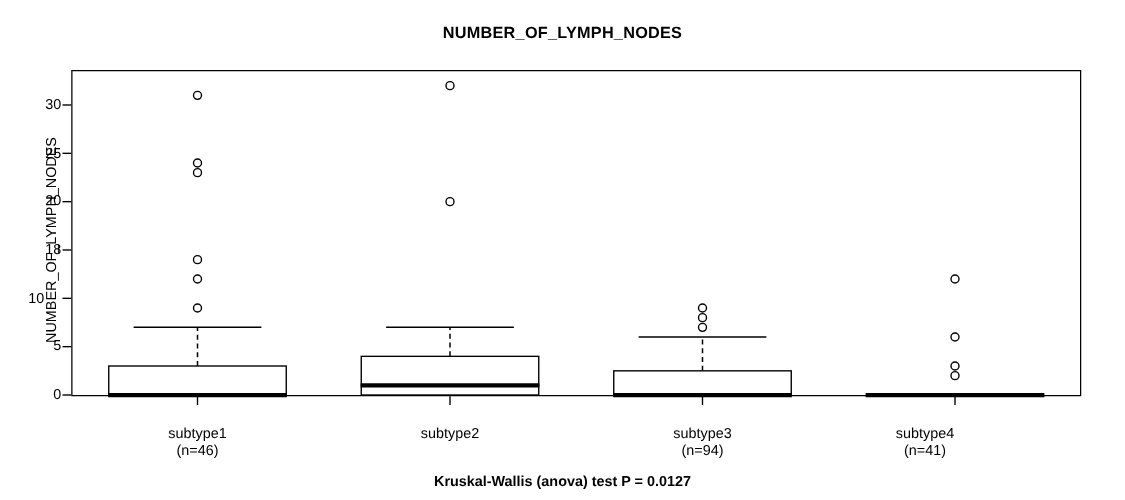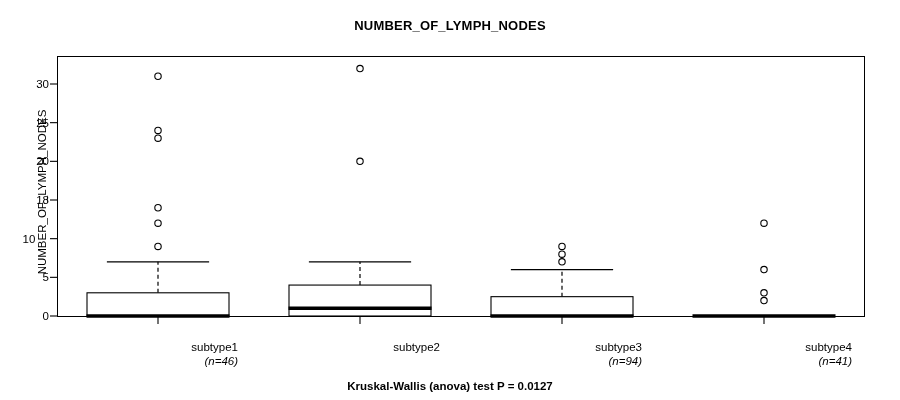--- a/index.html
+++ b/index.html
@@ -78,26 +78,26 @@
   .ytick-wrap {
     position: absolute;
     left: 0px;
     top: 0px;
     width: 49px;
     height: 400px;
   }
   .xtick-label {
     position: absolute;
     font-size: 11.5px;
-    text-align: right;
+    text-align: center;
     width: 160px;
     transform: translateX(-50%);
     line-height: 14px;
   }
-  .xtick-label .sub2 { display: block; font-style: italic; }
+  .xtick-label .sub2 { display: block; }
 </style>
 </head>
 <body>
 
 <div id="figure">
 
   <div class="chart-title">NUMBER_OF_LYMPH_NODES</div>
 
   <div class="ylabel">NUMBER_OF_LYMPH_NODES</div>
 
@@ -160,18 +160,18 @@
       <div class="ytick-label" style="top: 200px;">18</div>
       <div class="ytick-label" style="top: 161.333px; text-align: right;">20</div>
       <div class="ytick-label" style="top: 122.667px;">25</div>
       <div class="ytick-label" style="top: 84px;">30</div>
     </div>
 
   <div id="xtick-wrap">
       <div class="xtick-label" style="left: 158px; top: 340px;"><span>subtype1</span><span class="sub2">(n=46)</span></div>
       <div class="xtick-label" style="left: 360px; top: 340px;"><span>subtype2</span></div>
       <div class="xtick-label" style="left: 562px; top: 340px;"><span>subtype3</span><span class="sub2">(n=94)</span></div>
-      <div class="xtick-label" style="left: 772px; top: 340px;"><span>subtype4</span><span class="sub2">(n=41)</span></div>
+      <div class="xtick-label" style="left: 740px; top: 340px;"><span>subtype4</span><span class="sub2">(n=41)</span></div>
     </div>
 
   <div class="chart-footer">Kruskal-Wallis (anova) test P = 0.0127</div>
 
 </div>
 
 </body></html>

